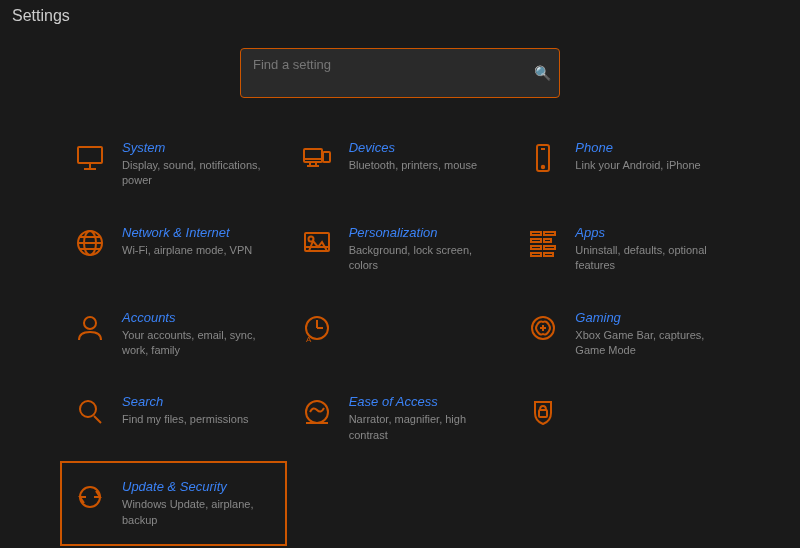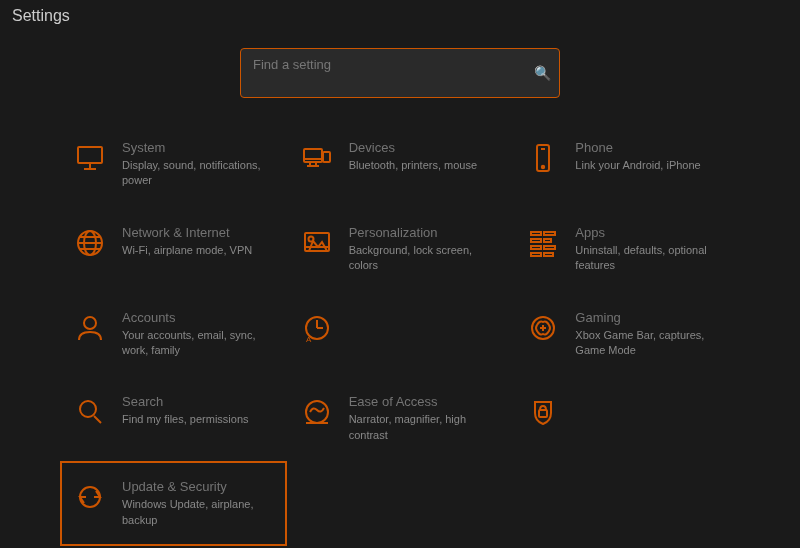--- a/index.html
+++ b/index.html
@@ -97,23 +97,24 @@
       font-size: 28px;
       flex-shrink: 0;
       width: 36px;
       text-align: center;
       line-height: 1.1;
       margin-top: 2px;
     }
     .settings-item-text {}
     .settings-item-title {
       font-size: 13px;
-      color: #737373;
+      color: #3b82f6;
       font-weight: 500;
       margin-bottom: 3px;
+      font-style: italic;
     }
     .settings-item-desc {
       font-size: 11px;
       color: #888;
       line-height: 1.4;
     }
 
     
     svg { display: inline-block; }
   </style>

